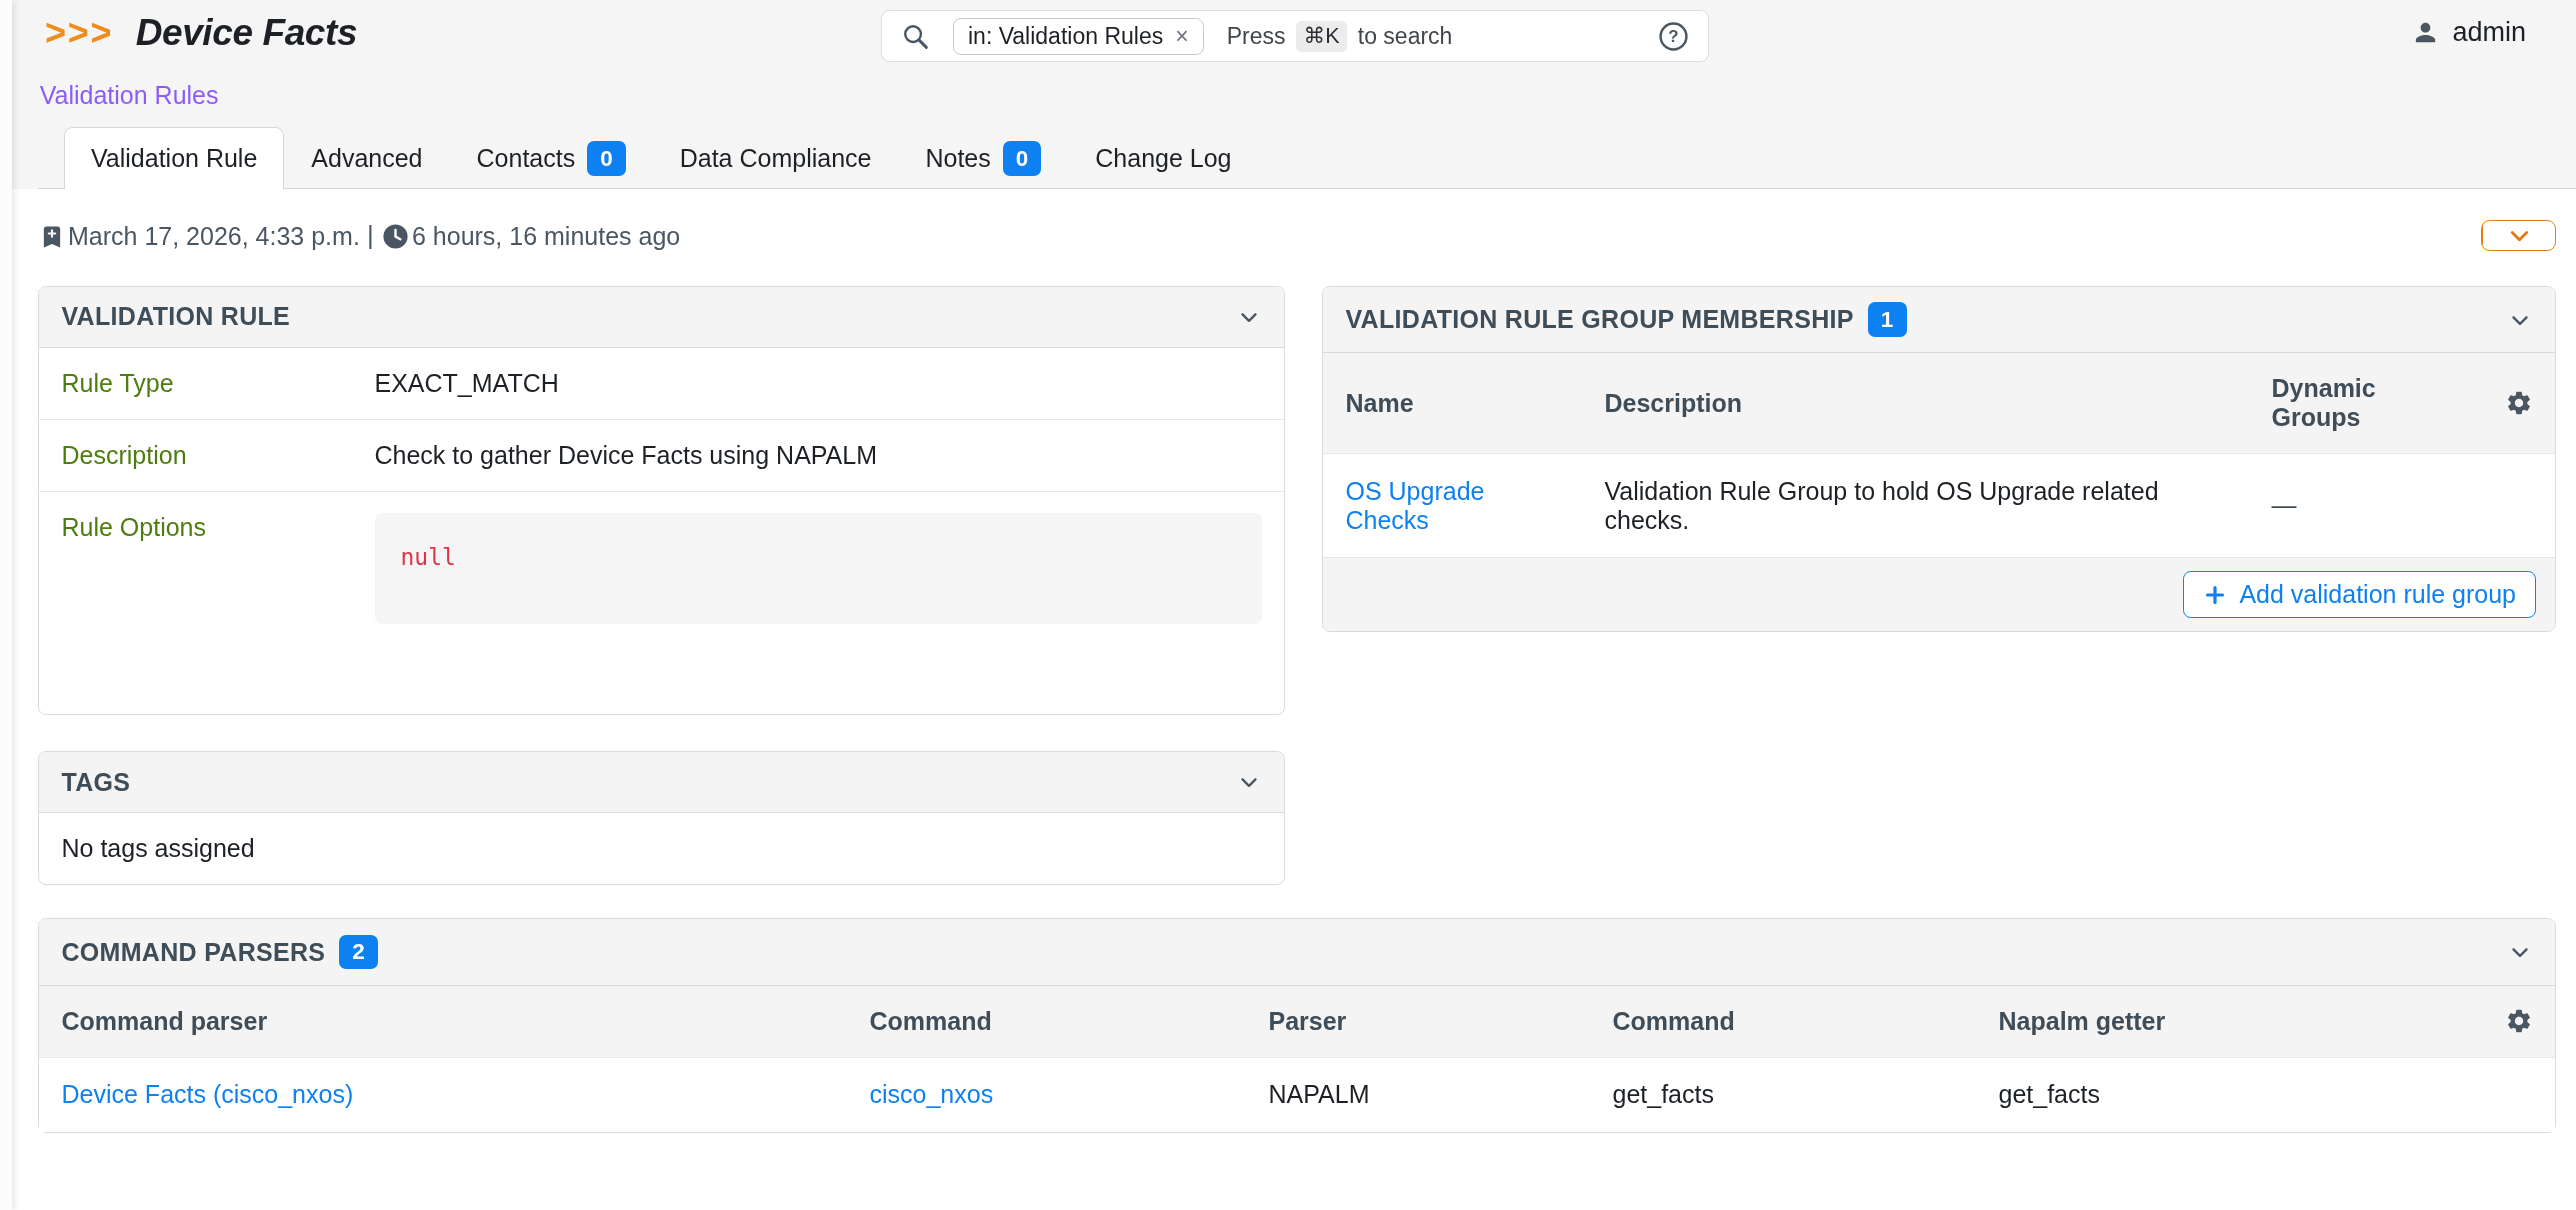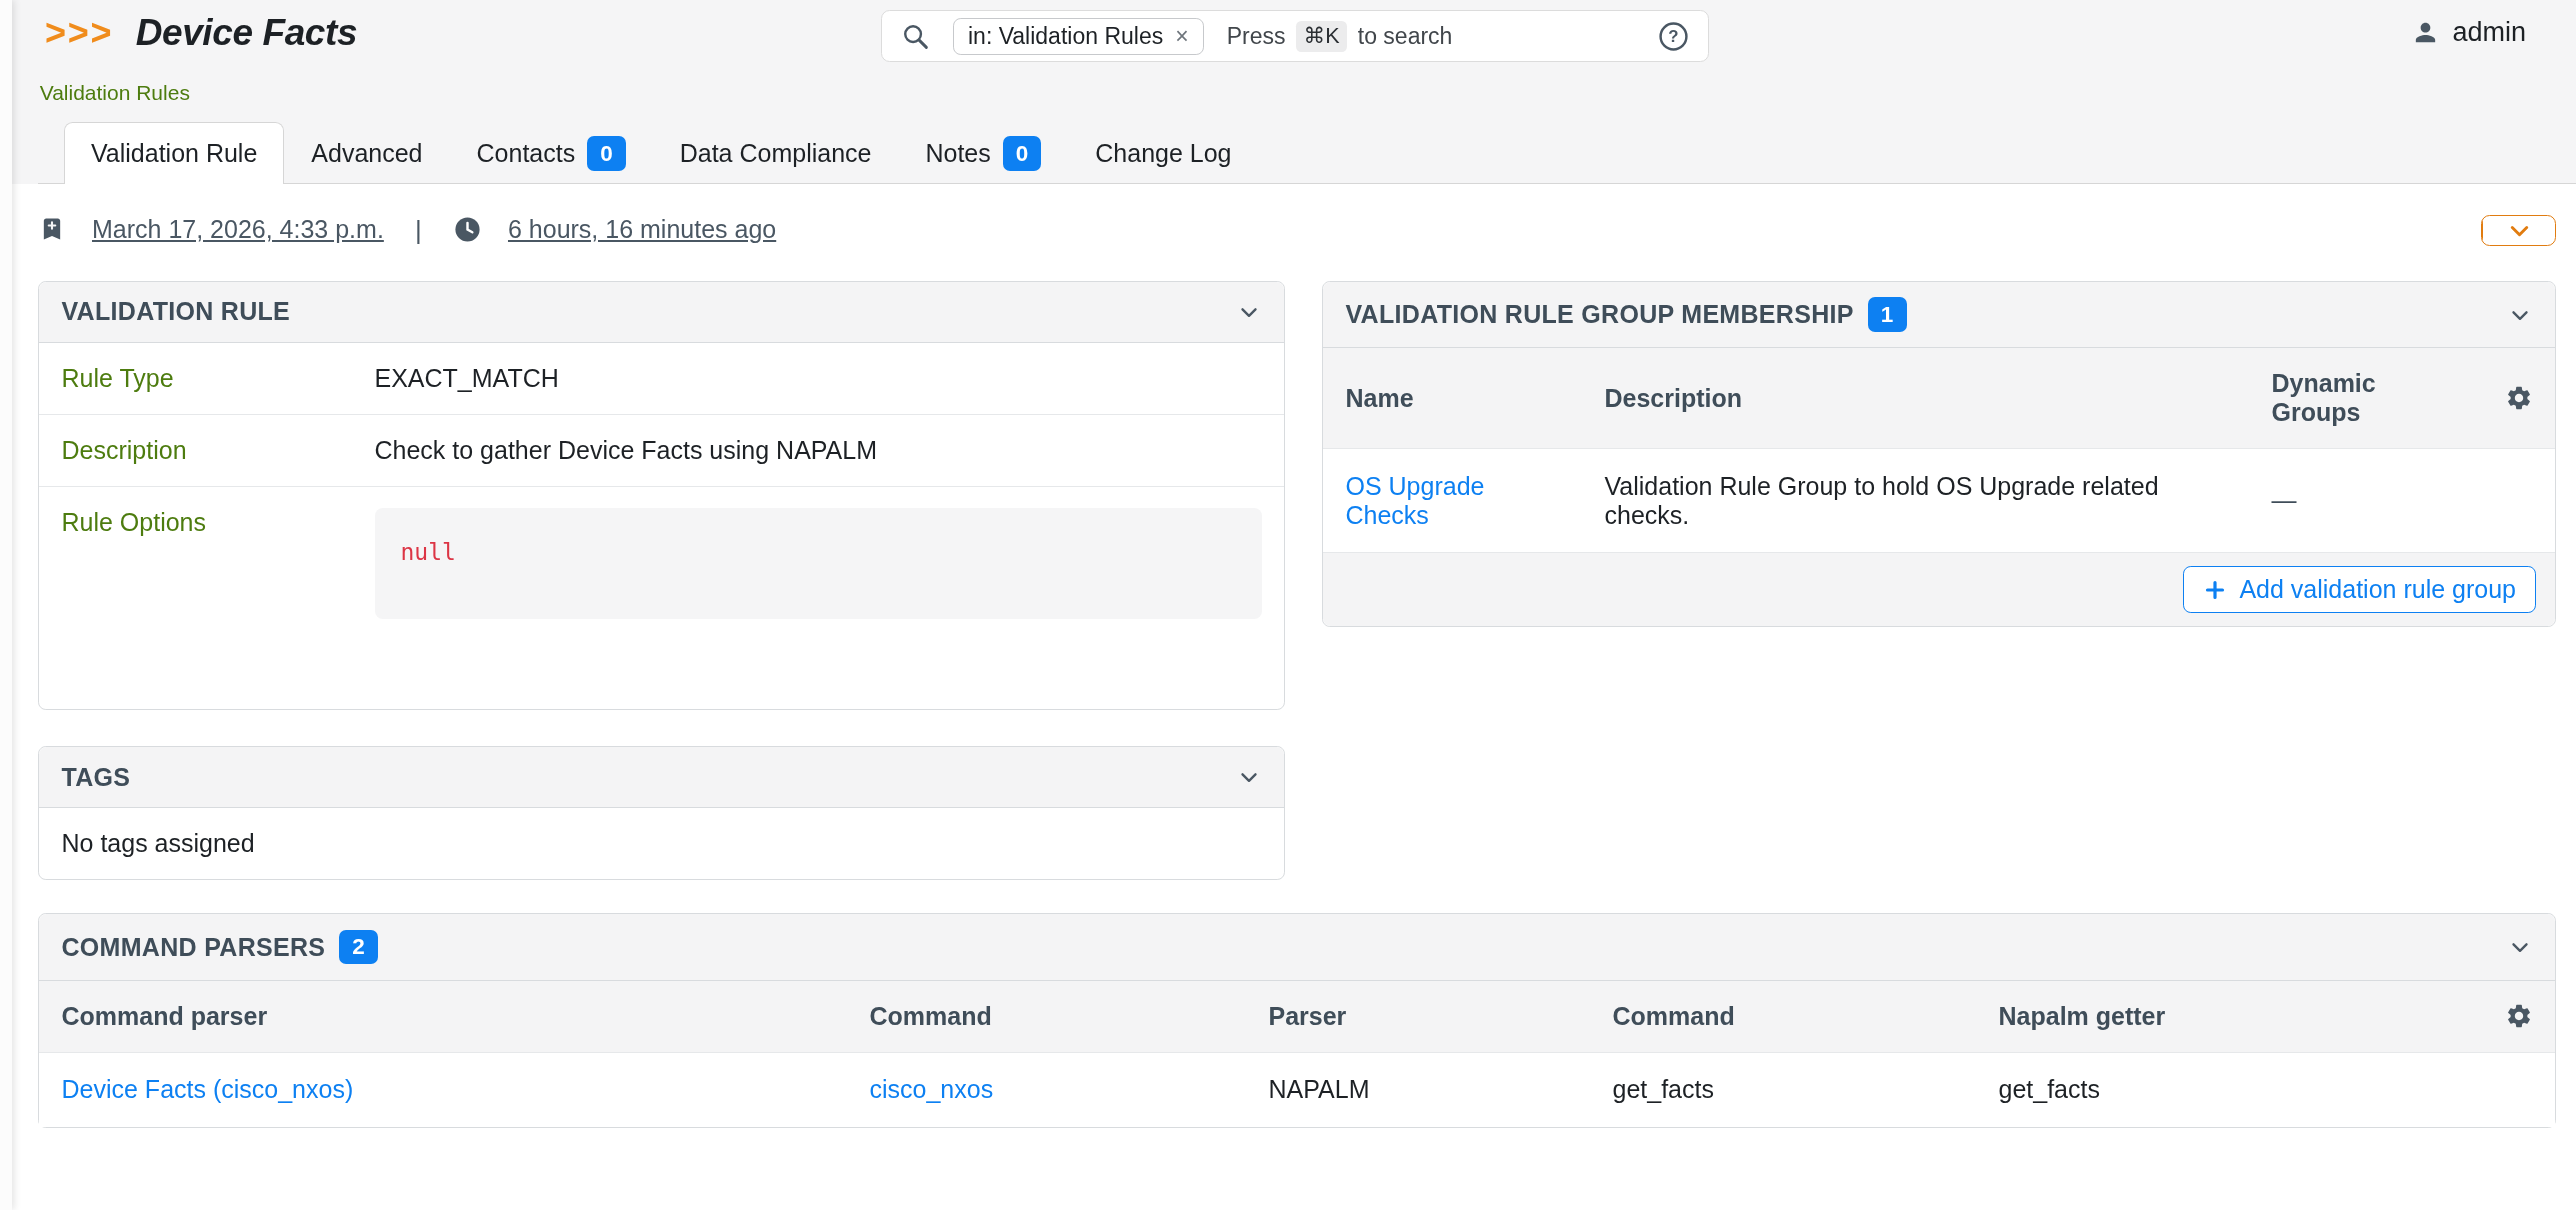--- a/index.html
+++ b/index.html
@@ -11,21 +11,21 @@
   
   .left-strip { position:absolute; left:0; top:0; bottom:0; width:12px; background:#fcfcfc;
     box-shadow:2.6px 0 7.8px rgba(0,0,0,.10); z-index:20; }
 
   
   .top-area { background:#f5f5f6; padding:12px 0 0 38px; position:relative; }
   .header-row { height:62px; position:relative; }
   .brand { display:flex; align-items:center; gap:22.5px; padding-left:7px; }
   .logo { color:#f08c1c; font-size:36px; font-weight:bold; letter-spacing:1.7px; line-height:1; }
   .page-title { font-size:37px; font-weight:bold; color:#1d2125; letter-spacing:-0.4px;font-style:italic; }
-  .breadcrumb { font-size:21px; color:#4d7c0f; margin:7px 0 0 1.7px; }
+  .breadcrumb { font-size:25px; color:#8b5cf6; margin:7px 0 0 1.7px; }
 
   
   .search-bar { position:absolute; left:843px; top:-1.7px; width:828px; height:52px; background:#fff;
     border:0.9px solid #dcdcdc; border-radius:8.6px; display:flex; align-items:center; padding:0 19px; gap:23px; }
   .search-chip { display:inline-flex; align-items:center; gap:12px; border:0.9px solid #c7c9cc;
     border-radius:7.8px; padding:4.3px 14px; font-size:23px; color:#1d2125; background:#fff; }
   .chip-close { color:#6e757c; font-size:23px; line-height:1; cursor:pointer; }
   .press-wrap { display:flex; align-items:center; gap:10.4px; color:#41464b; font-size:23px; }
   .kbd { background:#ececed; border-radius:5.2px; padding:2.6px 7.8px; font-size:21.6px; color:#2b2f33; }
   .help { margin-left:auto; }
@@ -38,21 +38,21 @@
   .tab { display:flex; align-items:center; gap:12px; padding:13px 26px; font-size:25px; color:#1d2125;
     cursor:pointer; border:0.9px solid transparent; border-bottom:none; margin-bottom:-0.9px; }
   .tab.active { background:#fff; border-color:#d6d6d6; border-radius:8.6px 8.6px 0 0; }
 
   .badge { background:#0d80f2; color:#fff; font-size:22.5px; font-weight:bold; padding:2.6px 13px;
     border-radius:7px; line-height:1.3; }
 
   
   .content { background:#fff; padding:0 20px 0 38px; }
   .meta-row { display:flex; justify-content:space-between; align-items:center; margin-top:31px; }
-  .meta-left { display:flex; align-items:flex-start; gap:26px; color:#4a5763; font-size:25px;text-decoration:underline; }
+  .meta-left { display:flex; align-items:flex-end; gap:2px; color:#4a5763; font-size:25px; }
   .meta-sep { color:#4a5763; font-size:26px; margin:0 5.2px; }
 
   .edit-group { display:flex; border:1.7px solid #e17c10; border-radius:8.6px; background:#fff; overflow:hidden; }
   .edit-main { display:flex; align-items:center; gap:14px; padding:10.4px 26px; color:#e17c10;
     font-size:27px; cursor:pointer; }
   .edit-caret { display:flex; align-items:center; justify-content:center; width:73px;
     border-left:1.7px solid #e17c10; color:#e17c10; cursor:pointer; }
 
   .columns { display:flex; gap:37px; margin-top:35px; align-items:flex-start; }
   .col-left { width:1247px; flex:none; }

